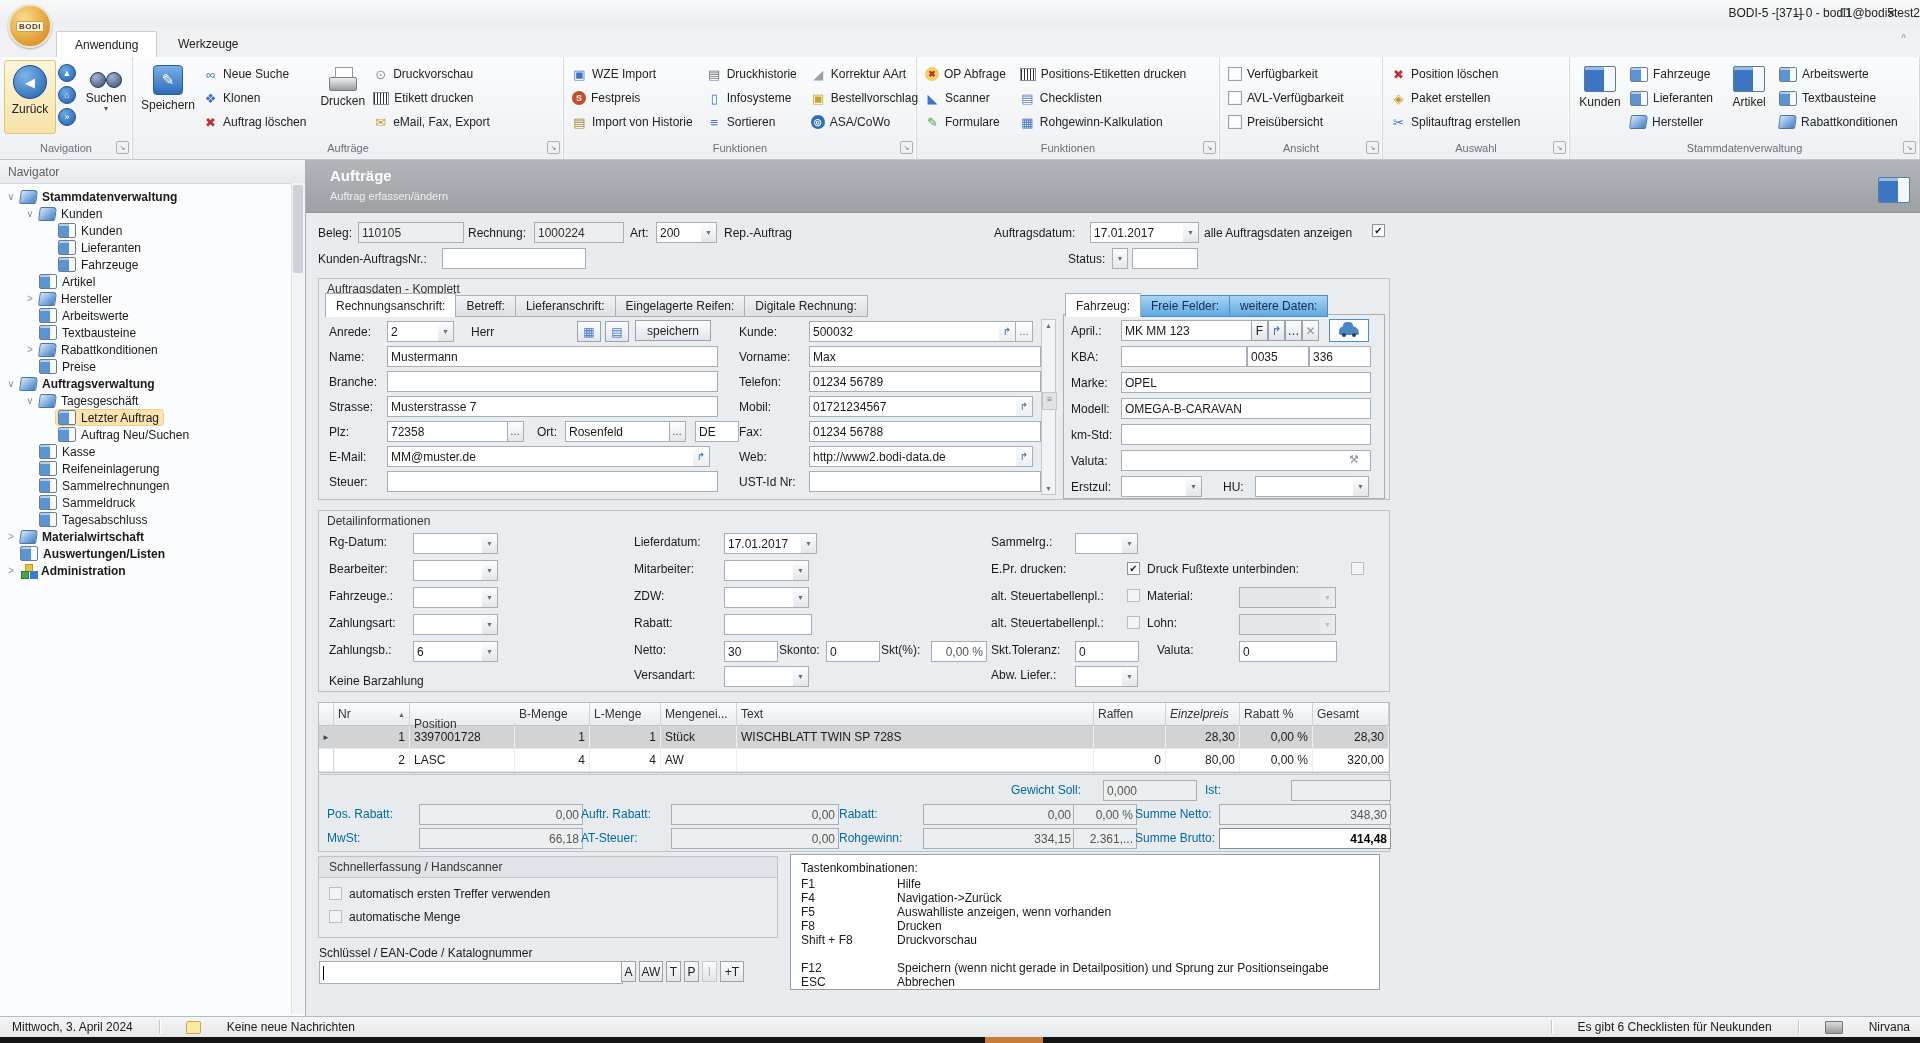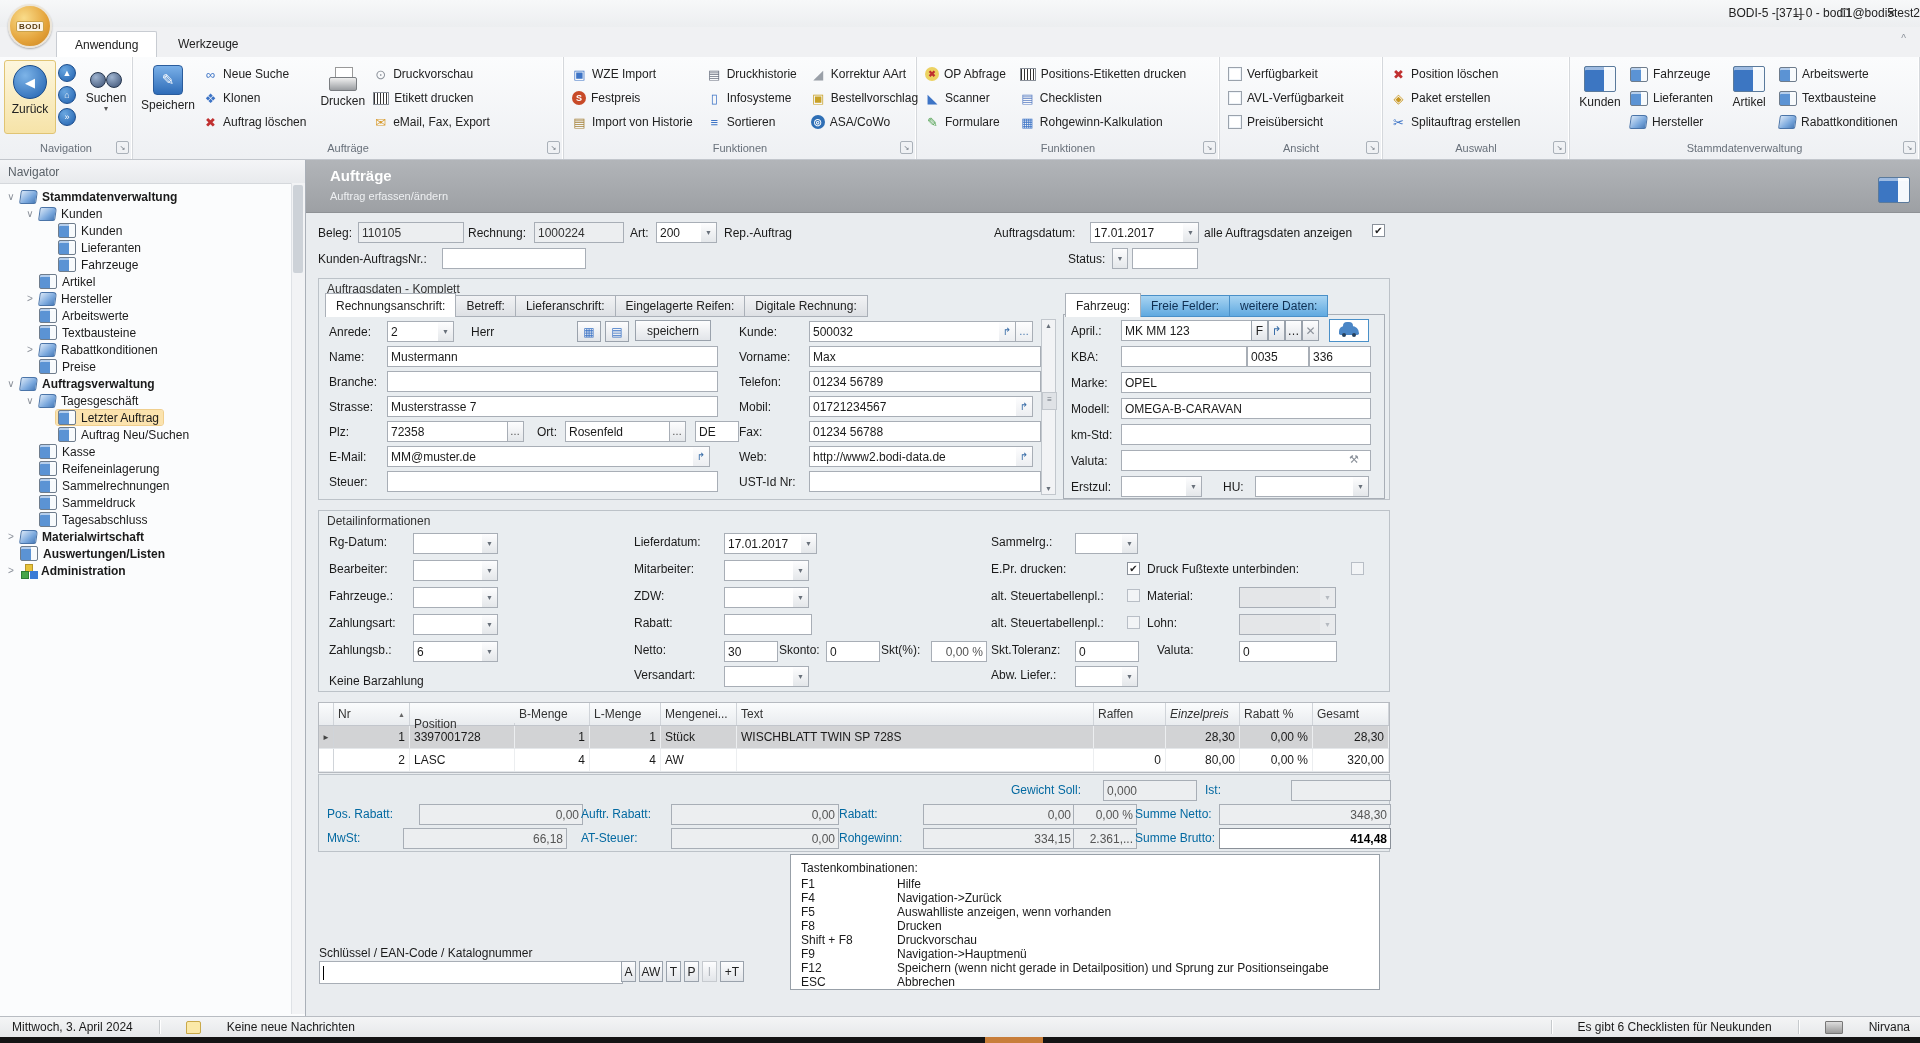--- a/index.html
+++ b/index.html
@@ -838,30 +838,37 @@
     <div class="inp ro num" style="left:100px;top:29px;width:156px">0,00</div>
     <span class="lb gray" style="left:262px;top:32px">Auftr. Rabatt:</span>
     <div class="inp ro num" style="left:352px;top:29px;width:160px">0,00</div>
     <span class="lb gray" style="left:520px;top:32px">Rabatt:</span>
     <div class="inp ro num" style="left:604px;top:29px;width:144px">0,00</div>
     <div class="inp ro num" style="left:754px;top:29px;width:56px">0,00 %</div>
     <span class="lb gray" style="left:816px;top:32px">Summe Netto:</span>
     <div class="inp ro num" style="left:900px;top:29px;width:164px">348,30</div>
 
     <span class="lb gray" style="left:8px;top:56px">MwSt:</span>
-    <div class="inp ro num" style="left:84px;top:53px;width:156px">66,18</div>
+    <div class="inp ro num" style="left:100px;top:53px;width:156px">66,18</div>
     <span class="lb gray" style="left:262px;top:56px">AT-Steuer:</span>
     <div class="inp ro num" style="left:352px;top:53px;width:160px">0,00</div>
     <span class="lb gray" style="left:520px;top:56px">Rohgewinn:</span>
     <div class="inp ro num" style="left:604px;top:53px;width:144px">334,15</div>
     <div class="inp ro num" style="left:754px;top:53px;width:56px">2.361,...</div>
     <span class="lb gray" style="left:816px;top:56px">Summe Brutto:</span>
     <div class="inp brutto" style="left:900px;top:53px;width:164px">414,48</div>
   </div>
 
+  <div class="groupbox" id="qg" style="left:12px;top:696px;width:460px;height:82px">
+    <div class="qtitle">Schnellerfassung / Handscanner</div>
+    <span class="cb dim" style="left:10px;top:30px"></span>
+    <span class="lb" style="left:30px;top:30px">automatisch ersten Treffer verwenden</span>
+    <span class="cb dim" style="left:10px;top:53px"></span>
+    <span class="lb" style="left:30px;top:53px">automatische Menge</span>
+  </div>
   <span class="lb" style="left:13px;top:786px">Schlüssel / EAN-Code / Katalognummer</span>
   <div class="inp" style="left:13px;top:801px;width:296px;height:21px">
       <span class="caret"></span>
     </div>
   <div id="qbtns">
       <div class="btn" style="left: 315px; top: 801px; width: 15px; height: 21px; position: absolute;">A</div>
       <div class="btn" style="left: 333px; top: 801px; width: 24px; height: 21px; position: absolute;">AW</div>
       <div class="btn" style="left: 360px; top: 801px; width: 15px; height: 21px; position: absolute;">T</div>
       <div class="btn" style="left: 378px; top: 801px; width: 15px; height: 21px; position: absolute;">P</div>
       <div class="btn dis" style="left: 396px; top: 801px; width: 15px; height: 21px; position: absolute;">I</div>
@@ -882,24 +889,20 @@
         <span class="sc-key">F5</span>
         <span class="sc-desc">Auswahlliste anzeigen, wenn vorhanden</span>
       </div>
       <div class="sc-row" style="top: 64px; left: 0px; right: 0px; height: 14px;">
         <span class="sc-key">F8</span>
         <span class="sc-desc">Drucken</span>
       </div>
       <div class="sc-row" style="top: 78px; left: 0px; right: 0px; height: 14px;">
         <span class="sc-key">Shift + F8</span>
         <span class="sc-desc">Druckvorschau</span>
-      </div>
-      <div class="sc-row" style="top: 92px; left: 0px; right: 0px; height: 14px;">
-        <span class="sc-key">F9</span>
-        <span class="sc-desc">Navigation-&gt;Hauptmenü</span>
       </div>
       <div class="sc-row" style="top: 106px; left: 0px; right: 0px; height: 14px;">
         <span class="sc-key">F12</span>
         <span class="sc-desc">Speichern (wenn nicht gerade in Detailposition) und Sprung zur Positionseingabe</span>
       </div>
       <div class="sc-row" style="top: 120px; left: 0px; right: 0px; height: 14px;">
         <span class="sc-key">ESC</span>
         <span class="sc-desc">Abbrechen</span>
       </div>
     </div>

